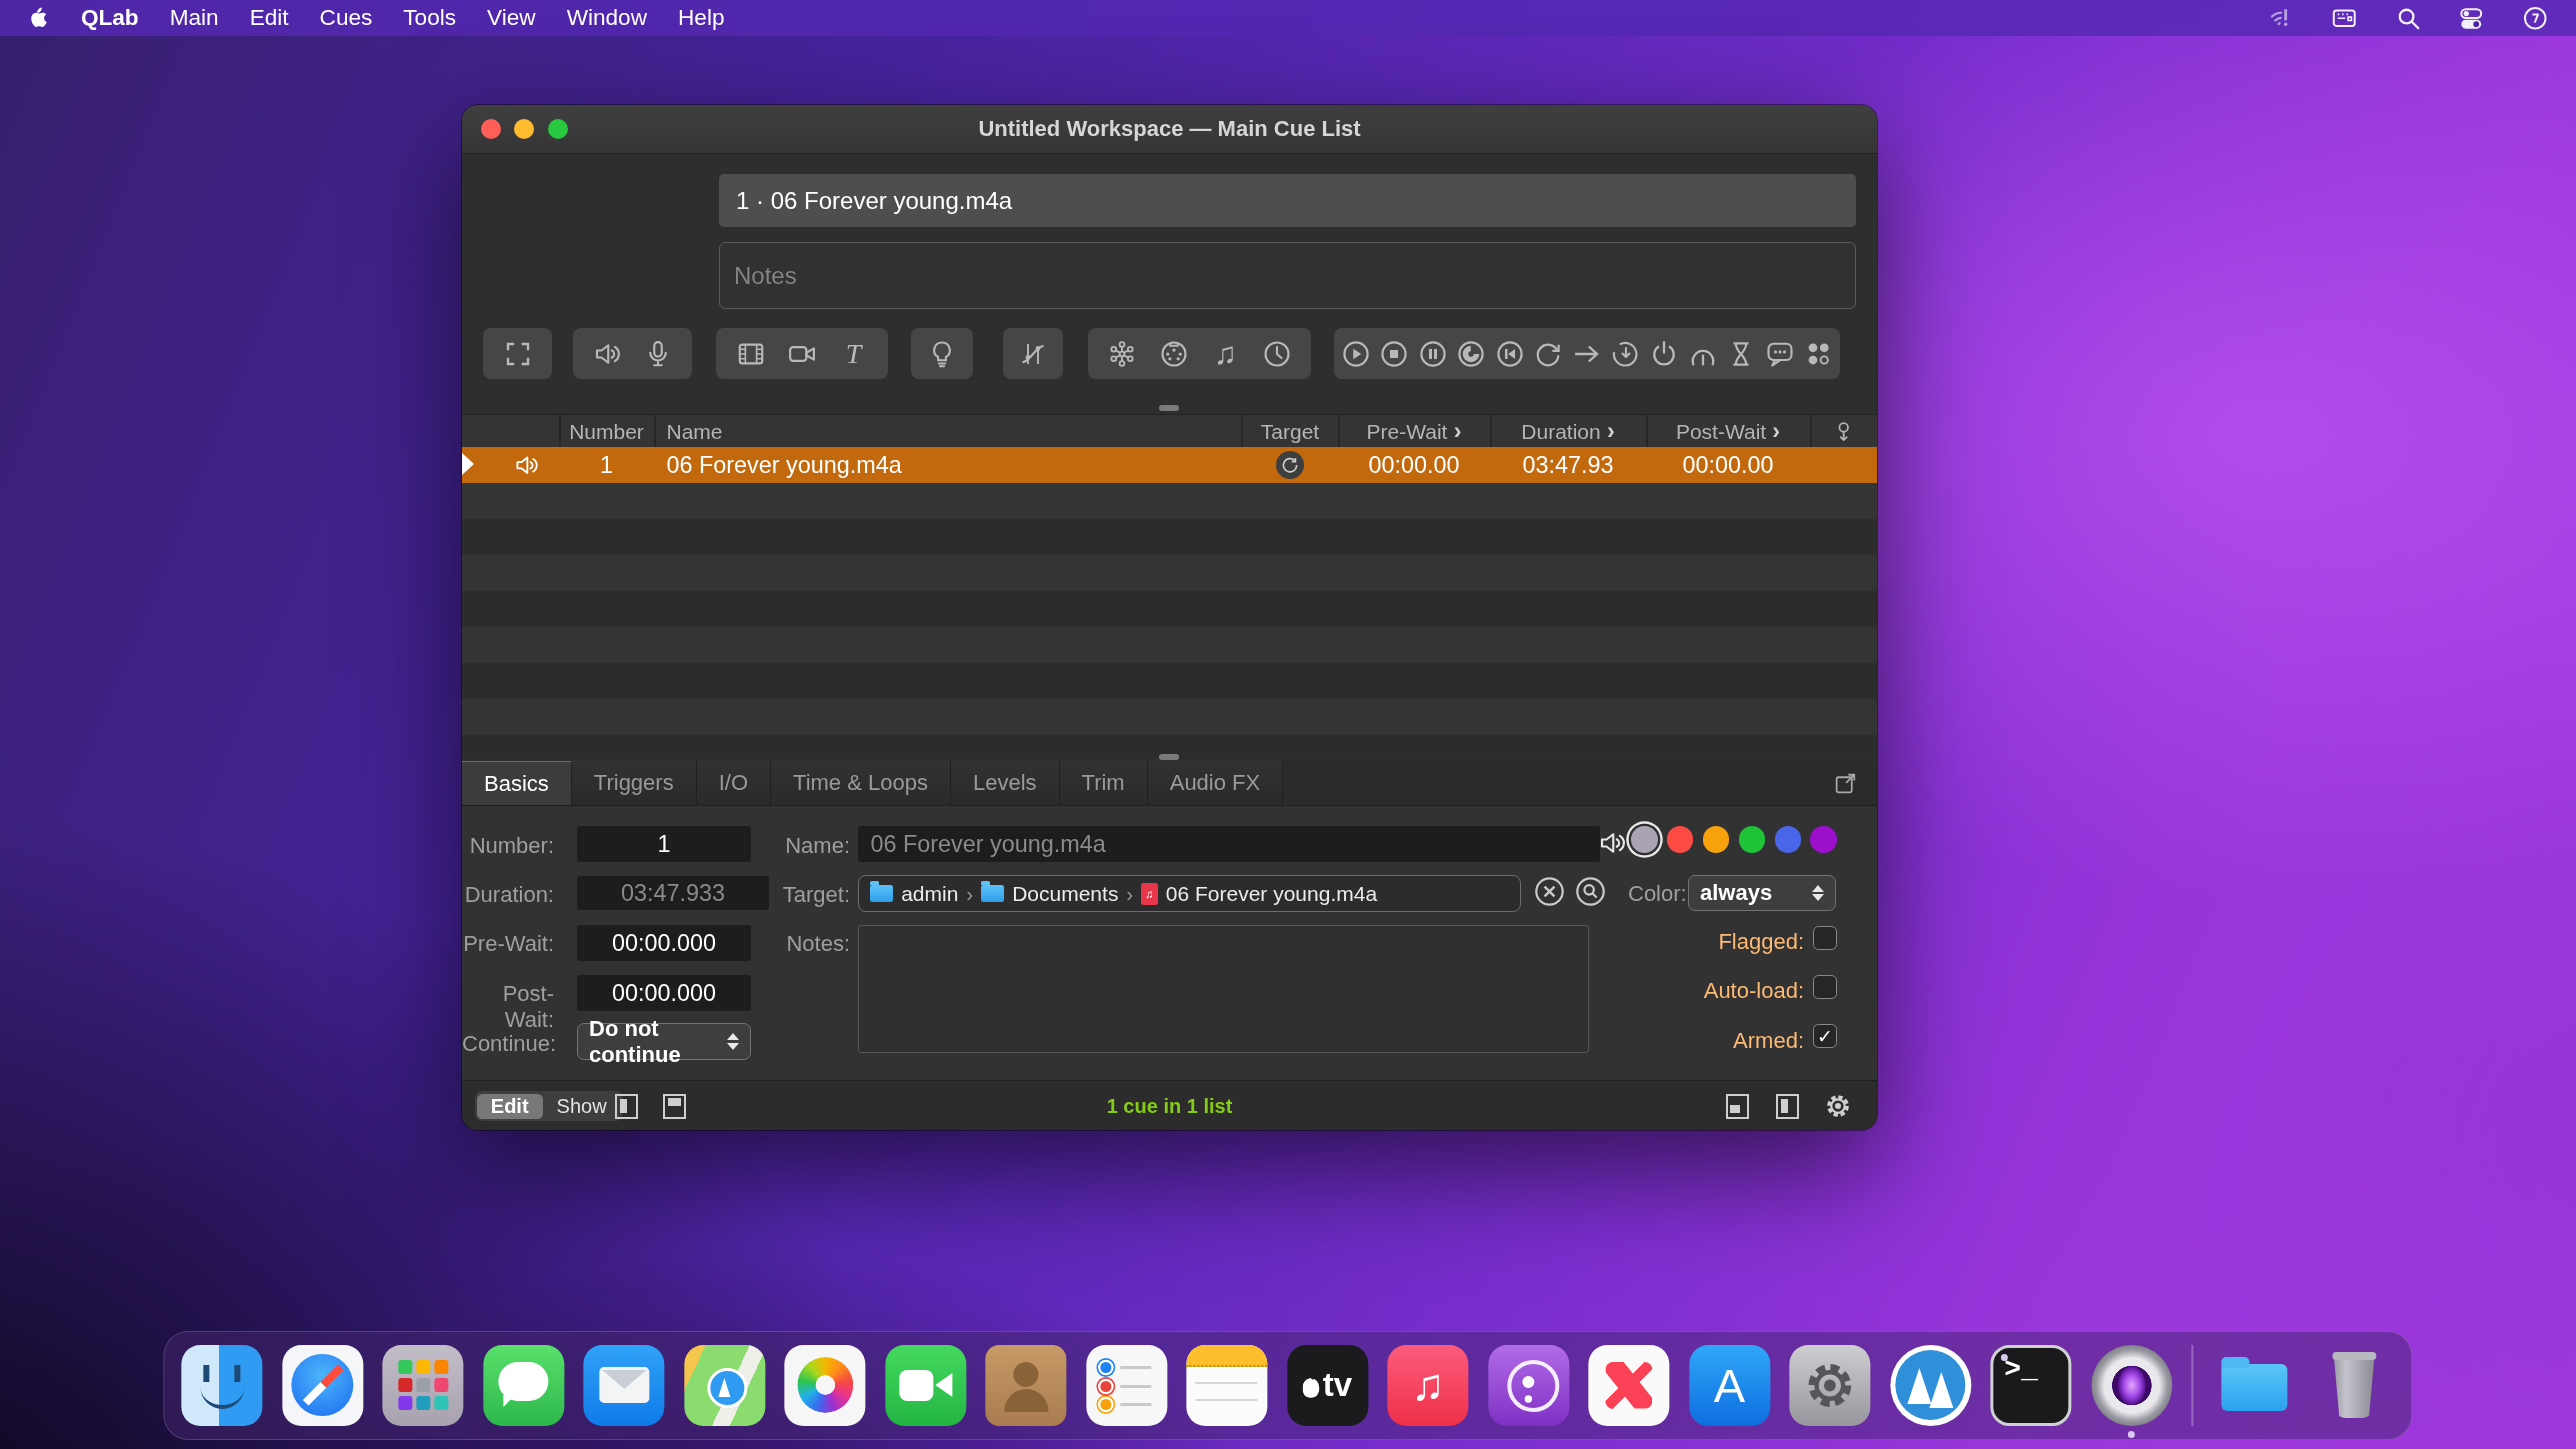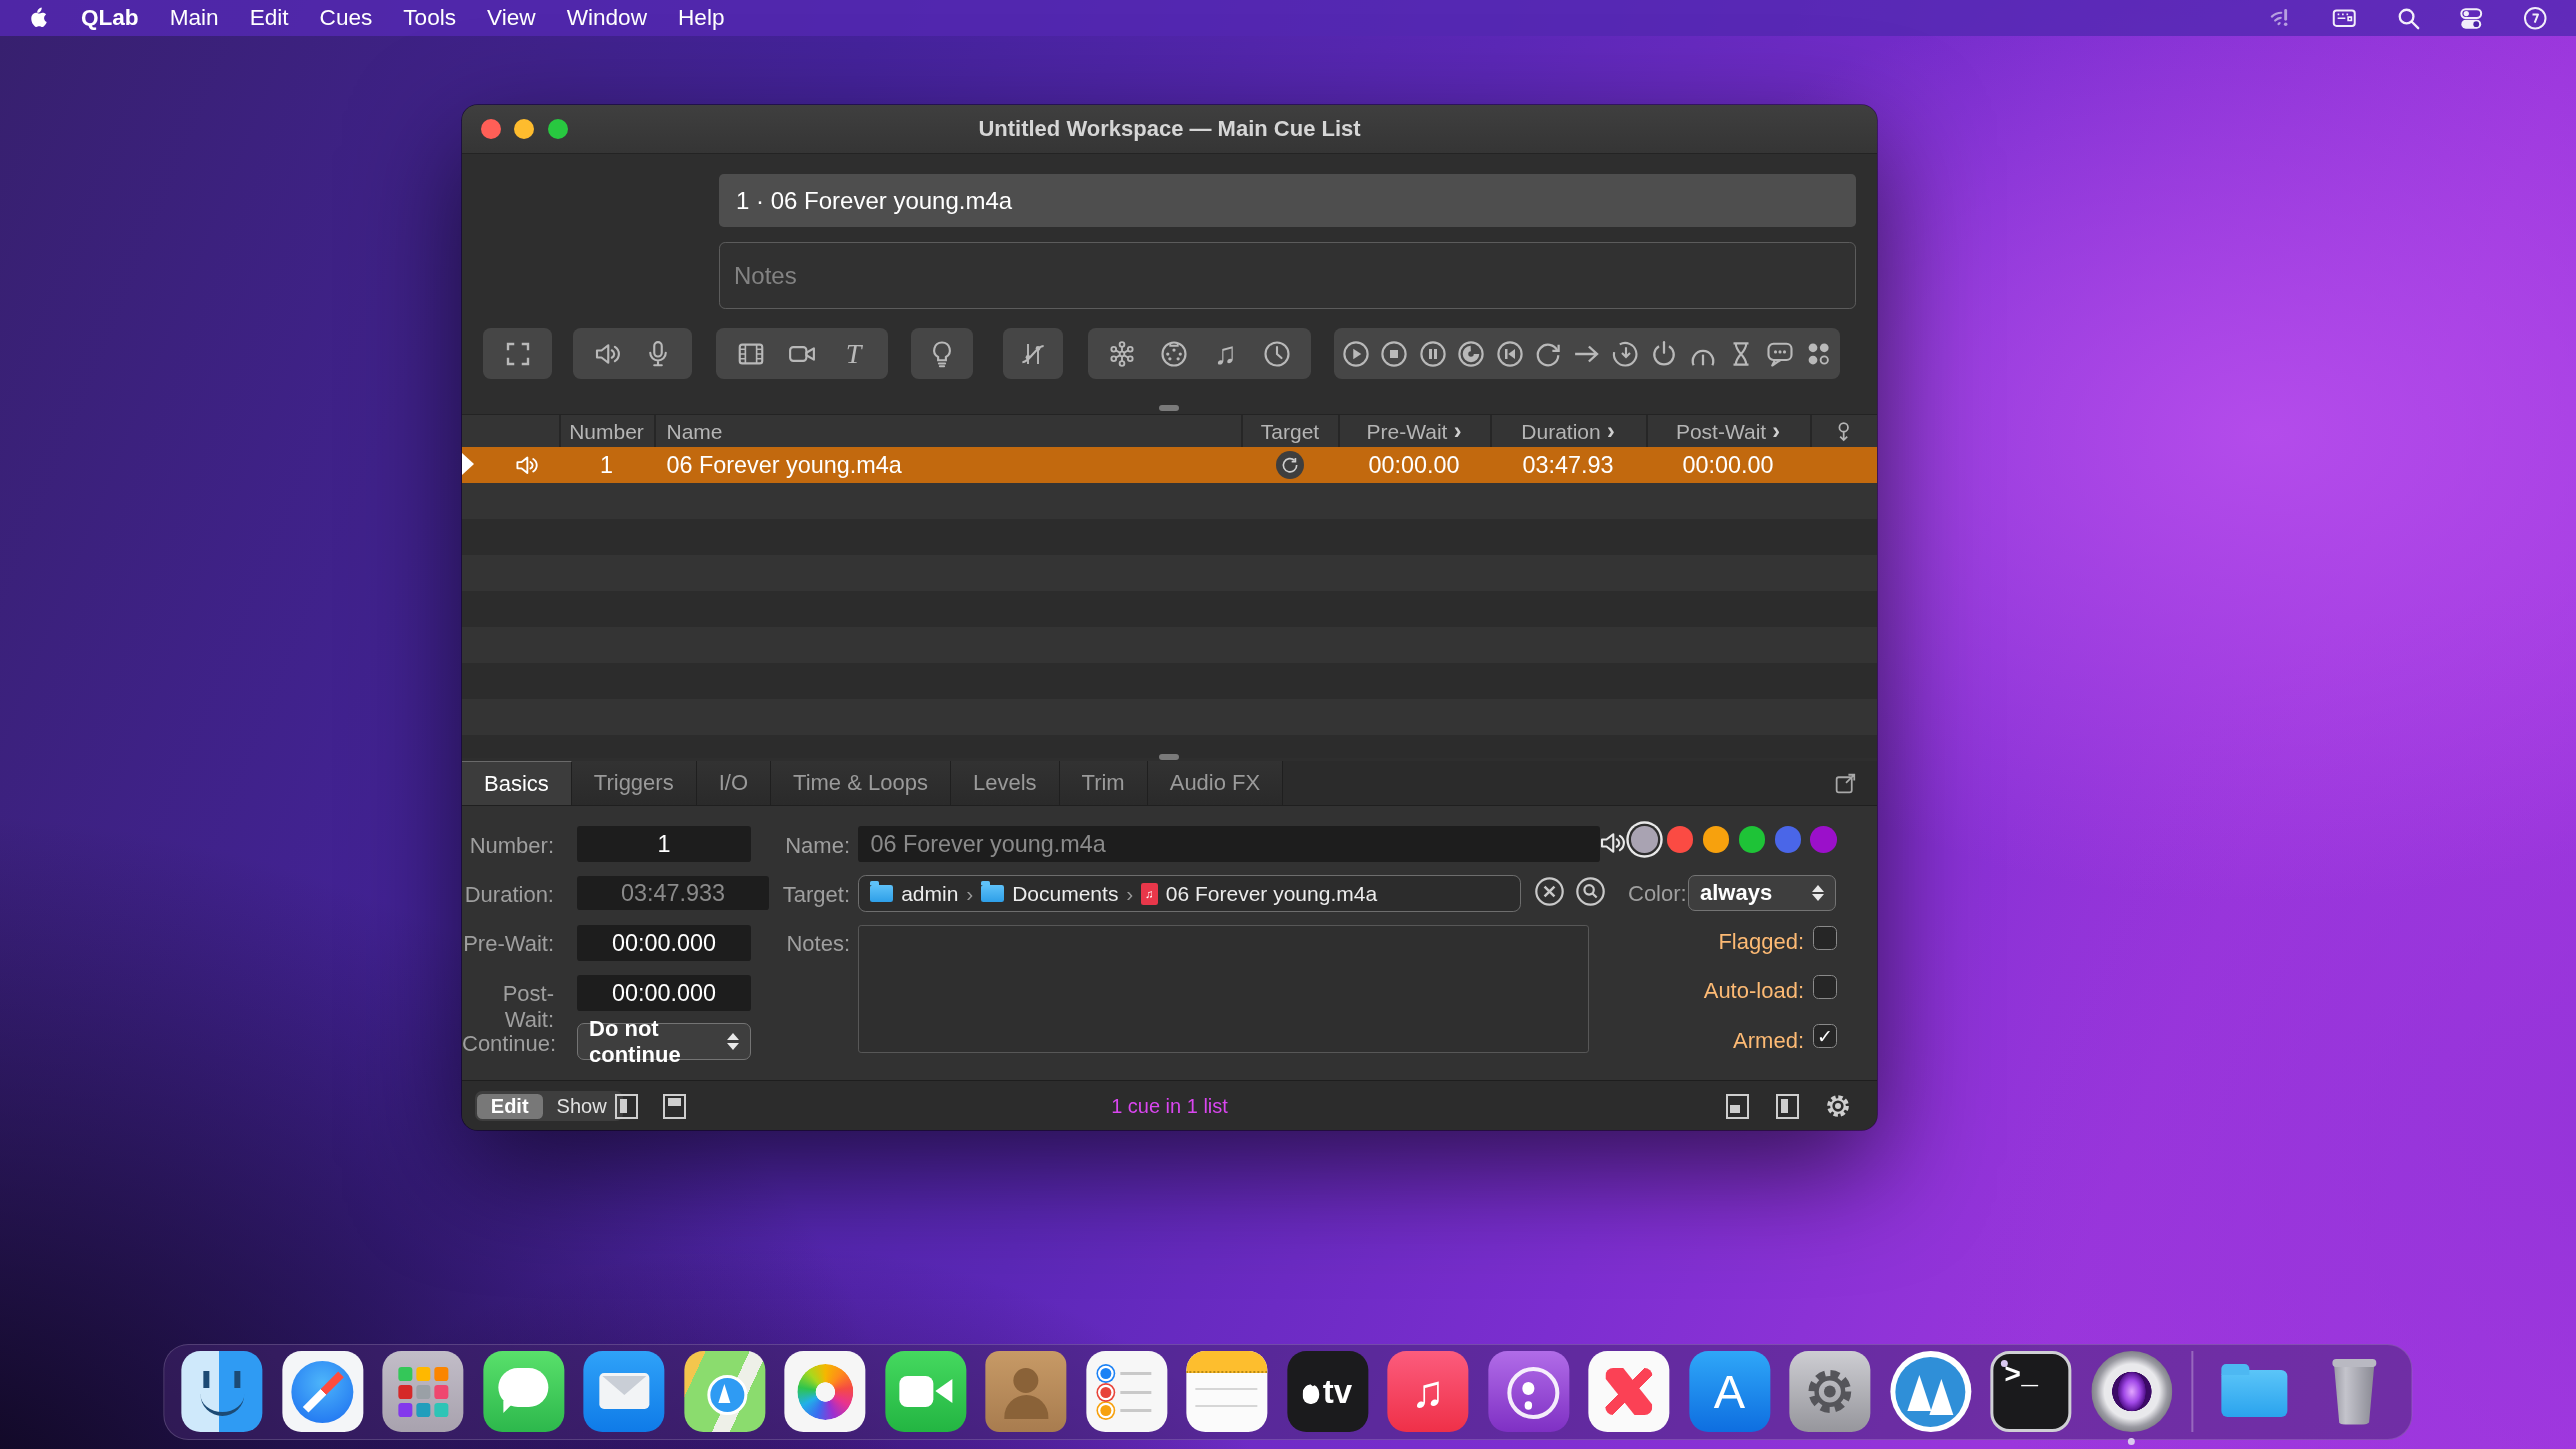--- a/index.html
+++ b/index.html
@@ -113,25 +113,25 @@
     display:flex;align-items:center;padding:2.3px;box-sizing:border-box;font-size:20px;}
   .seg .opt{padding:0 14px;height:25px;display:flex;align-items:center;border-radius:5.5px;color:#e2e2e2;}
   .seg .opt.on{background:#787878;color:#fff;font-weight:bold;}
   .panicon{position:absolute;top:12.5px;width:23.4px;height:25px;border:2.3px solid #cfcfcf;box-sizing:border-box;}
   .panicon::before{content:"";position:absolute;background:#cfcfcf;}
   .panicon.v::before{left:3.1px;top:3.1px;width:7px;height:14px;}
   .panicon.h::before{left:3.1px;top:2.3px;width:12.5px;height:7.8px;}
   .panicon.b::before{left:2.3px;top:9.4px;width:9.4px;height:8.6px;}
   .panicon.r::before{left:3.1px;top:3.1px;width:7px;height:14px;}
   .statussum{position:absolute;left:0;top:0;width:100%;height:50px;display:flex;align-items:center;
-    justify-content:center;color:#d946ef;font-size:20px;}
+    justify-content:center;color:#84cc16;font-size:20px;font-weight:bold;}
   .gearbtn{position:absolute;top:10px;width:30px;height:30px;color:#cfcfcf;}
   .gearbtn svg{width:30px;height:30px;}
   
-  .dock{position:absolute;left:50%;transform:translateX(-50%);bottom:9.4px;height:96px;
+  .dock{position:absolute;left:50%;transform:translateX(-50%);bottom:9.4px;height:109px;
     background:rgba(68,38,110,.5);border:1.6px solid rgba(255,255,255,.16);border-radius:25px;
     display:flex;align-items:center;gap:19.5px;padding:0 17px;box-sizing:border-box;}
   .dicon{position:relative;width:81px;height:81px;border-radius:19px;flex:0 0 auto;}
   .rundot{position:absolute;left:50%;bottom:-12.5px;transform:translateX(-50%);width:7px;height:7px;
     border-radius:50%;background:#d9c9ef;}
   .dsep{width:2.3px;height:81px;background:rgba(255,255,255,.28);flex:0 0 auto;}
   
   .d-finder{background:linear-gradient(90deg,#cfe9fb 0 46%,#2f9bf3 46% 100%);overflow:hidden;}
   .d-finder::before{content:"";position:absolute;left:22px;top:20px;width:5.5px;height:17px;background:#1c4a74;
     box-shadow:31px 0 0 #1c4a74;}

